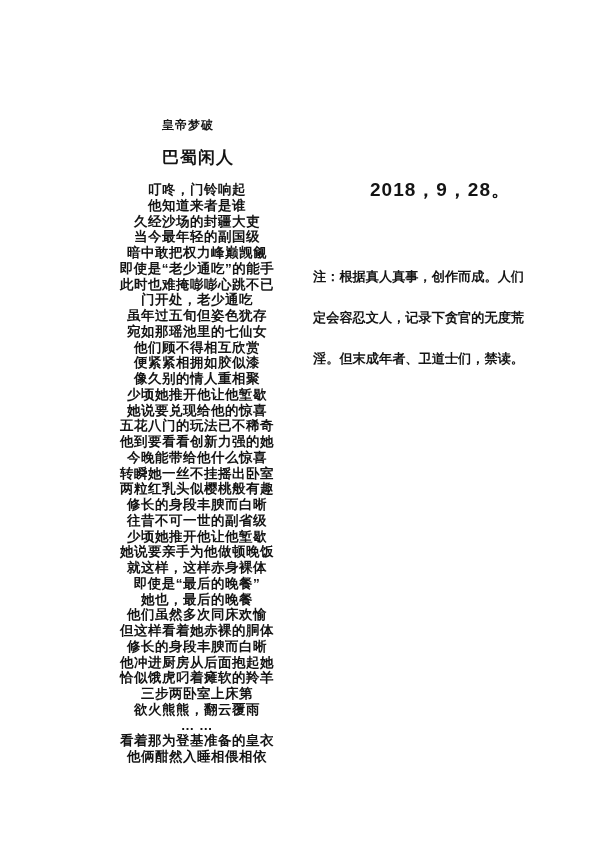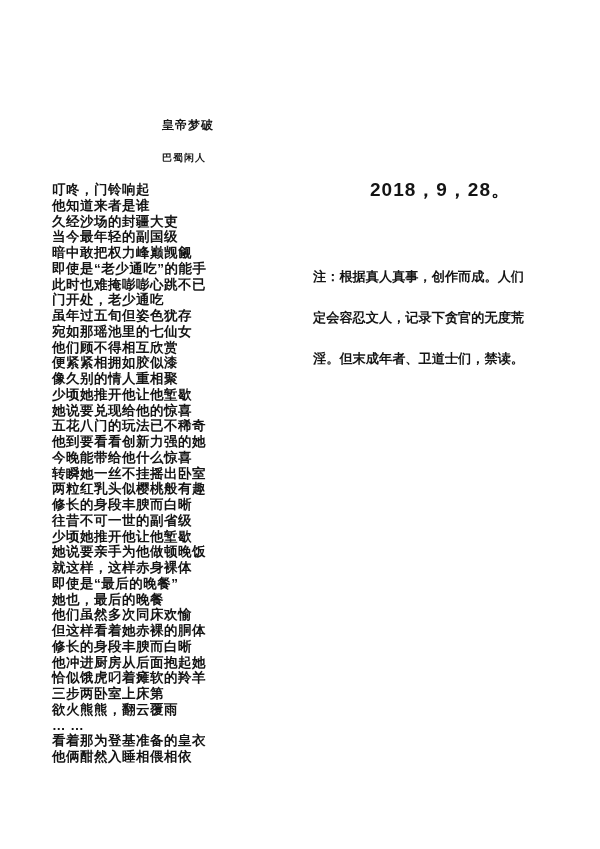--- a/index.html
+++ b/index.html
@@ -25,31 +25,31 @@
     font-size: 12px;
     line-height: 16px;
     letter-spacing: 1px;
     white-space: nowrap;
     text-align: center;
   }
   .doc-author {
     position: absolute;
     left: 162px;
     top: 150px;
-    font-size: 10px;
+    font-size: 17px;
     line-height: 16px;
     letter-spacing: 1px;
     white-space: nowrap;
   }
   .poem {
     position: absolute;
-    left: 52px;
+    left: 40px;
     top: 182px;
     width: 314px;
-    text-align: left;
+    text-align: center;
     font-size: 13.5px;
   }
   .poem .poem-line {
     height: 15.75px;
     line-height: 15.75px;
     white-space: nowrap;
     letter-spacing: 0.5px;
   }
   .doc-date {
     position: absolute;

